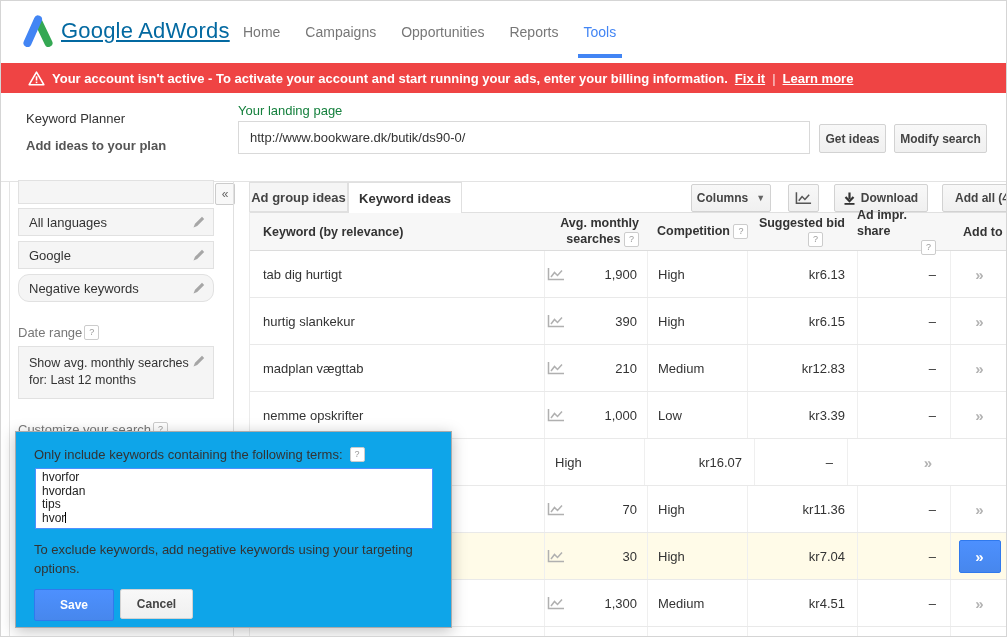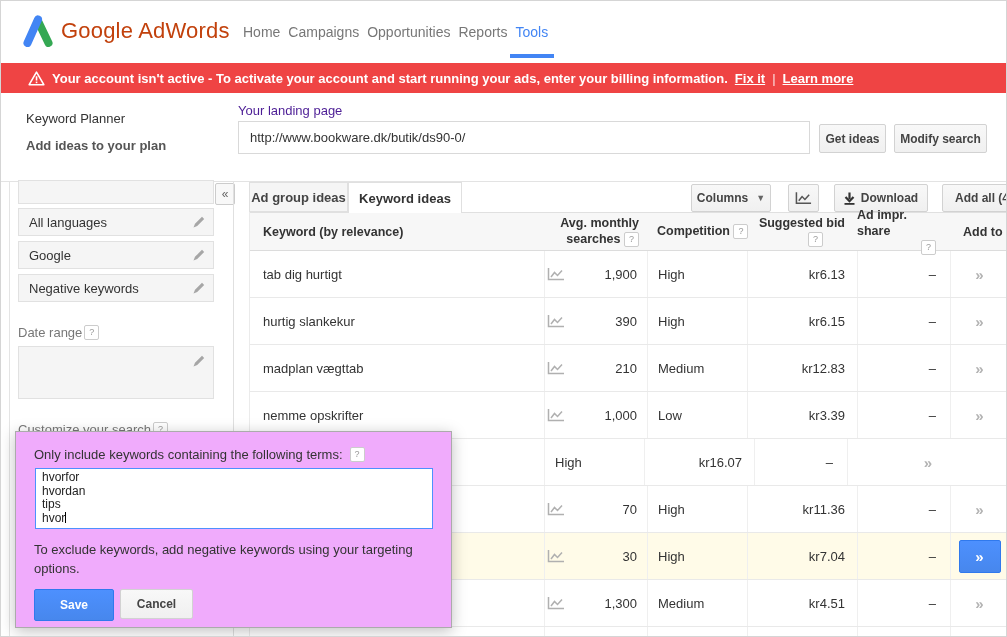--- a/index.html
+++ b/index.html
@@ -3,37 +3,37 @@
 <meta charset="utf-8">
 <style>
   html,body{margin:0;padding:0;background:#fff;}
   #screen{position:relative;width:1005px;height:635px;border:1px solid #d5d5d5;overflow:hidden;
           background:#fff;font-family:"Liberation Sans",sans-serif;-webkit-font-smoothing:antialiased;}
   .edge-line{position:absolute;left:8px;top:0;bottom:0;width:1px;background:#e4e4e4;}
 
   
   #topnav{position:absolute;left:0;top:0;right:0;height:62px;background:#fff;}
   .logo{position:absolute;left:20px;top:14px;}
-  .brand{position:absolute;left:60px;top:17px;font-size:22px;color:#c2410c;letter-spacing:.2px;}
-  #nav-items{position:absolute;left:238px;top:0;height:62px;display:flex;align-items:center;}
+  .brand{position:absolute;left:60px;top:17px;font-size:22px;color:#0369a1;letter-spacing:.2px;text-decoration:underline;}
+  #nav-items{position:absolute;left:238px;top:0;height:62px;display:flex;align-items:center;gap:17px;}
   .nav-item{font-size:14px;color:#777;position:relative;height:62px;display:flex;align-items:center;cursor:pointer;padding:0 4px;}
   .nav-item.active{color:#4285f4;}
   .nav-item.active::after{content:"";position:absolute;left:-2px;right:-2px;bottom:5px;height:4px;background:#4285f4;}
 
   
   #alert{position:absolute;left:0;top:62px;right:0;height:30px;background:#ef4444;color:#fff;
          display:flex;align-items:center;font-size:13px;font-weight:bold;padding-left:27px;box-sizing:border-box;gap:7px;}
   .alert-link{color:#fff;text-decoration:underline;cursor:pointer;}
   .alert-sep{font-weight:normal;opacity:.85;}
 
   
   #header{position:absolute;left:0;top:92px;right:0;height:89px;border-bottom:1px solid #e3e3e3;box-sizing:border-box;background:#fff;}
   .kp-title{position:absolute;left:25px;top:18px;font-size:13px;color:#333;}
   .kp-sub{position:absolute;left:25px;top:45px;font-size:13px;font-weight:bold;color:#555;}
-  .lp-label{position:absolute;left:237px;top:10px;font-size:13px;color:#4c1d95;}
+  .lp-label{position:absolute;left:237px;top:10px;font-size:13px;color:#15803d;}
   .lp-input{position:absolute;left:237px;top:28px;width:572px;height:33px;border:1px solid #d9d9d9;box-sizing:border-box;
             font-size:13px;color:#333;padding:0 11px;display:flex;align-items:center;background:#fff;cursor:text;}
   .btn{background:linear-gradient(to bottom,#f8f8f8,#f0f0f0);border:1px solid #d2d2d2;border-radius:2px;color:#444;
        font-size:12px;font-weight:bold;display:flex;align-items:center;justify-content:center;gap:6px;cursor:pointer;box-sizing:border-box;}
   .get-ideas{position:absolute;left:818px;top:31px;width:67px;height:29px;}
   .modify{position:absolute;left:893px;top:31px;width:93px;height:29px;}
 
   
   .side-box{position:absolute;left:17px;width:196px;background:#f5f5f5;border:1px solid #e1e1e1;box-sizing:border-box;
             font-size:13px;color:#333;display:flex;align-items:center;padding:0 10px;cursor:pointer;}
@@ -81,21 +81,21 @@
   .cell-comp{width:100px;padding-left:10px;}
   .cell-bid{width:110px;justify-content:flex-end;padding-right:12px;}
   .cell-impr{width:93px;justify-content:flex-end;padding-right:14px;}
   .cell-add{flex:1;justify-content:center;}
   .chev{color:#b3b3b3;font-size:15px;font-weight:bold;cursor:pointer;}
   .add-btn{width:40px;height:31px;background:linear-gradient(to bottom,#4d90fe,#4787ed);border:1px solid #3079ed;border-radius:2px;
            color:#fff;display:flex;align-items:center;justify-content:center;font-size:15px;font-weight:bold;cursor:pointer;}
   .row.filler{border-bottom:none;}
 
   
-  #modal{position:absolute;left:14px;top:430px;width:437px;height:197px;background:#f0abfc;border:1px solid #ababab;
+  #modal{position:absolute;left:14px;top:430px;width:437px;height:197px;background:#0ea5e9;border:1px solid #ababab;
          box-shadow:0 3px 14px rgba(0,0,0,.25);z-index:50;box-sizing:border-box;}
   .modal-title{position:absolute;left:18px;top:15px;font-size:13px;color:#333;display:flex;align-items:center;gap:7px;white-space:nowrap;}
   .modal-textarea{position:absolute;left:19px;top:36px;width:398px;height:61px;border:1px solid #4d90fe;box-sizing:border-box;
                   font-size:12px;color:#222;padding:2px 6px;line-height:13.5px;overflow:hidden;cursor:text;background:#fff;}
   .cursor-bar{display:inline-block;width:1px;height:11px;background:#000;vertical-align:-1px;}
   .modal-note{position:absolute;left:18px;top:109px;width:402px;font-size:13px;color:#333;line-height:1.45;}
   .save-btn{position:absolute;left:18px;top:157px;width:78px;height:30px;background:linear-gradient(to bottom,#4d90fe,#4787ed);
             border:1px solid #3079ed;border-radius:2px;color:#fff;font-size:12px;font-weight:bold;
             display:flex;align-items:center;justify-content:center;cursor:pointer;}
   .cancel-btn{position:absolute;left:104px;top:157px;width:73px;height:30px;}
@@ -161,34 +161,35 @@
         </span>
       </div>
       <div class="side-box" style="top: 240px; height: 28px;">
         <span>Google</span>
         <span class="pencil">
           <svg width="12" height="12" viewBox="0 0 12 12">
             <path d="M0.5 11.5 L2 7.8 L9 0.8 L11.2 3 L4.2 10 Z" fill="#a6a6a6"></path>
           </svg>
         </span>
       </div>
-      <div class="side-box" style="top: 273px; height: 28px;">
+      <div class="side-box" style="top: 273px; height: 28px; border-radius: 11px;">
         <span>Negative keywords</span>
         <span class="pencil">
           <svg width="12" height="12" viewBox="0 0 12 12">
             <path d="M0.5 11.5 L2 7.8 L9 0.8 L11.2 3 L4.2 10 Z" fill="#a6a6a6"></path>
           </svg>
         </span>
       </div>
     </div>
   <div class="side-label" style="top:324px;">
     <span>Date range</span>
     <span class="qm">?</span>
   </div>
   <div class="side-box date-box">
+    <span>Show avg. monthly searches for: Last 12 months</span>
     <span class="pencil">
       <svg width="12" height="12" viewBox="0 0 12 12">
           <path d="M0.5 11.5 L2 7.8 L9 0.8 L11.2 3 L4.2 10 Z" fill="#a6a6a6"></path>
         </svg>
     </span>
   </div>
   <div class="side-label" style="top:421px;">
     <span>Customize your search</span>
     <span class="qm">?</span>
   </div>

